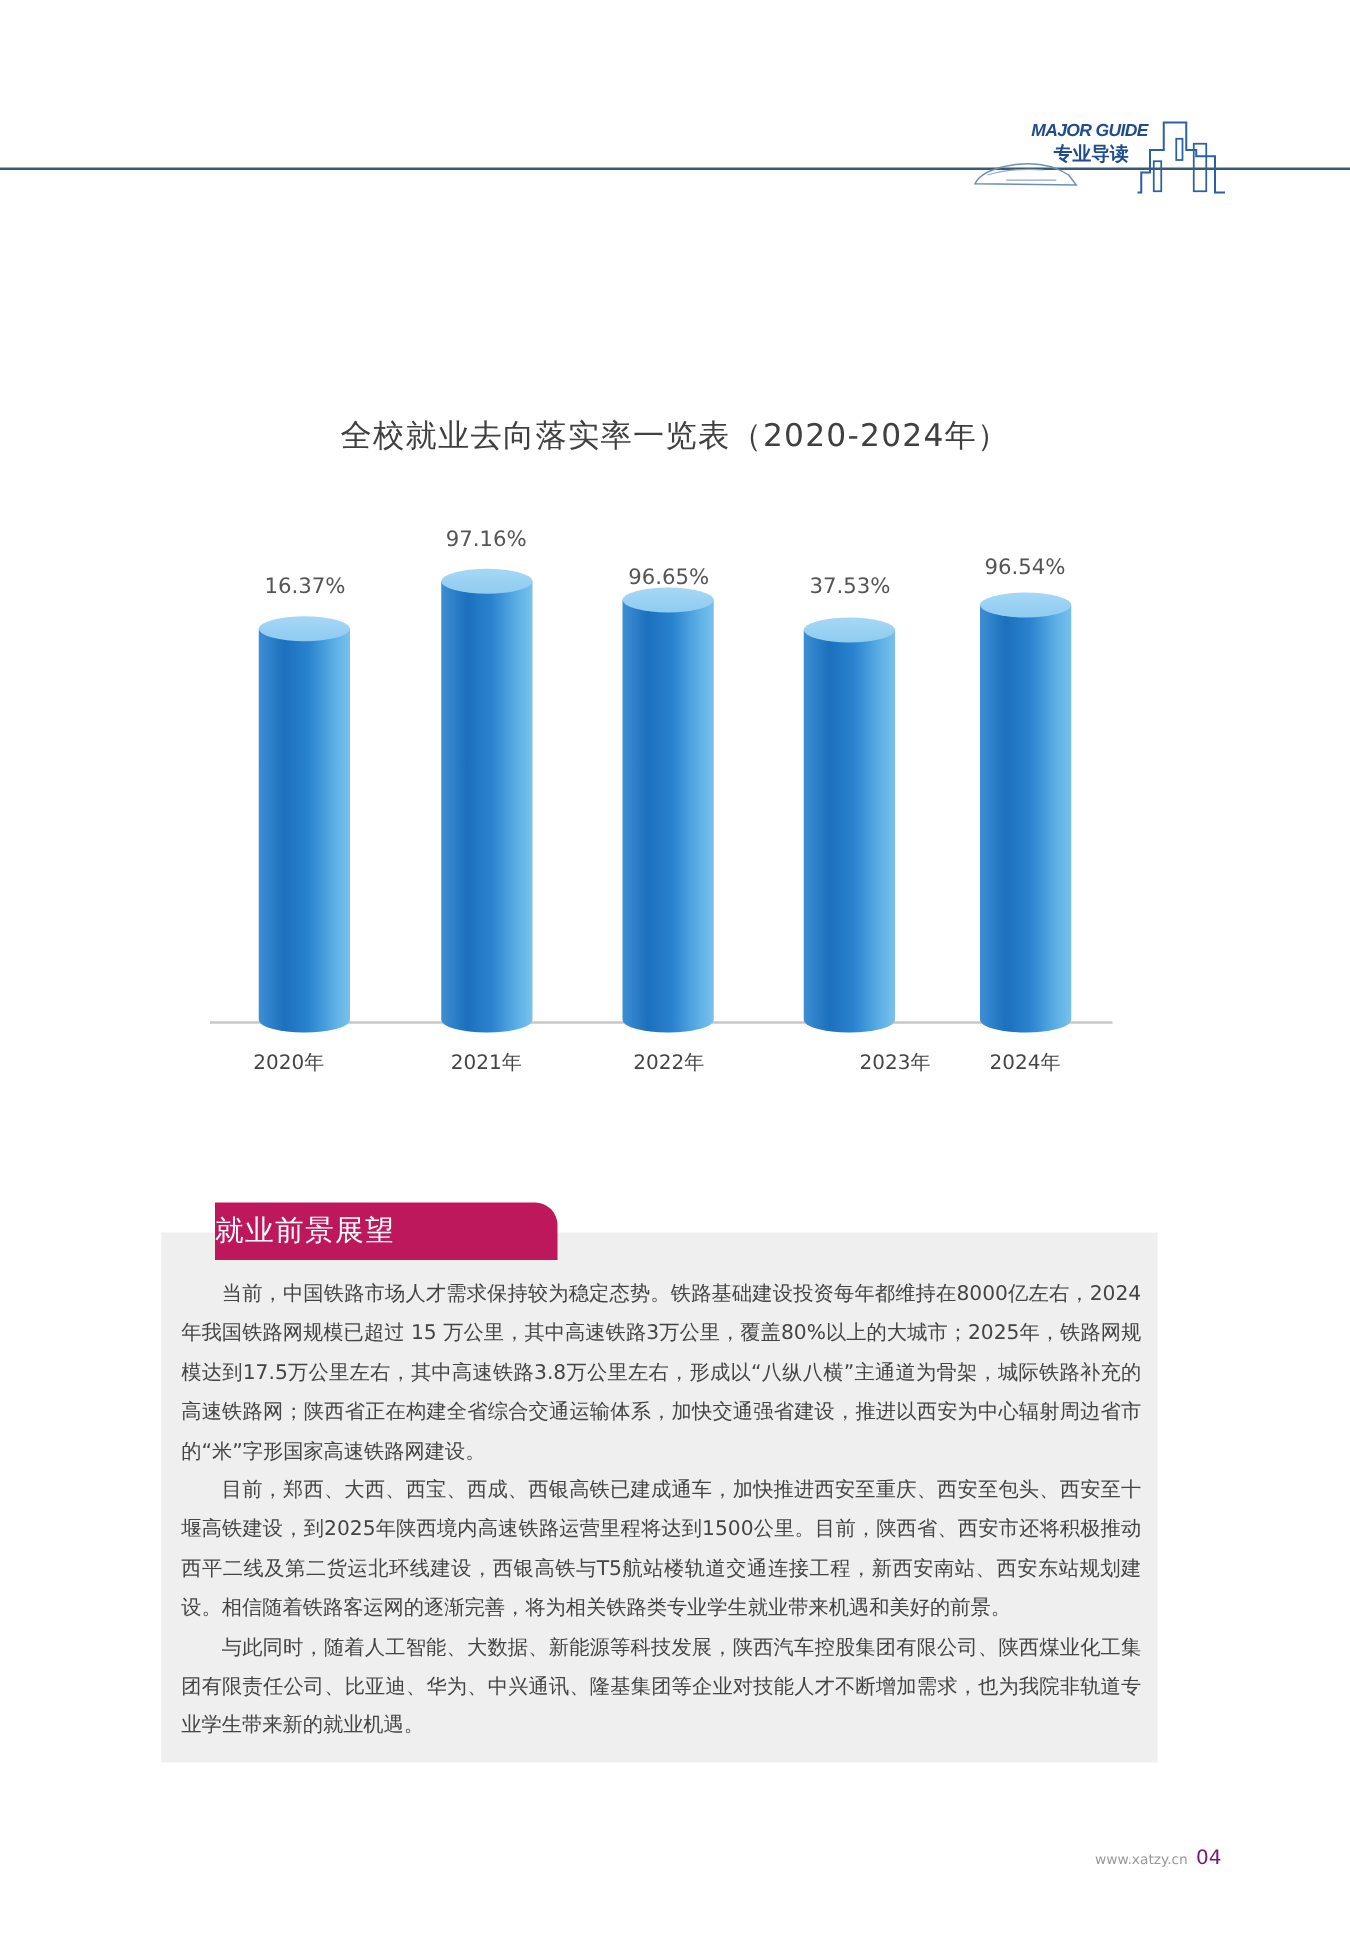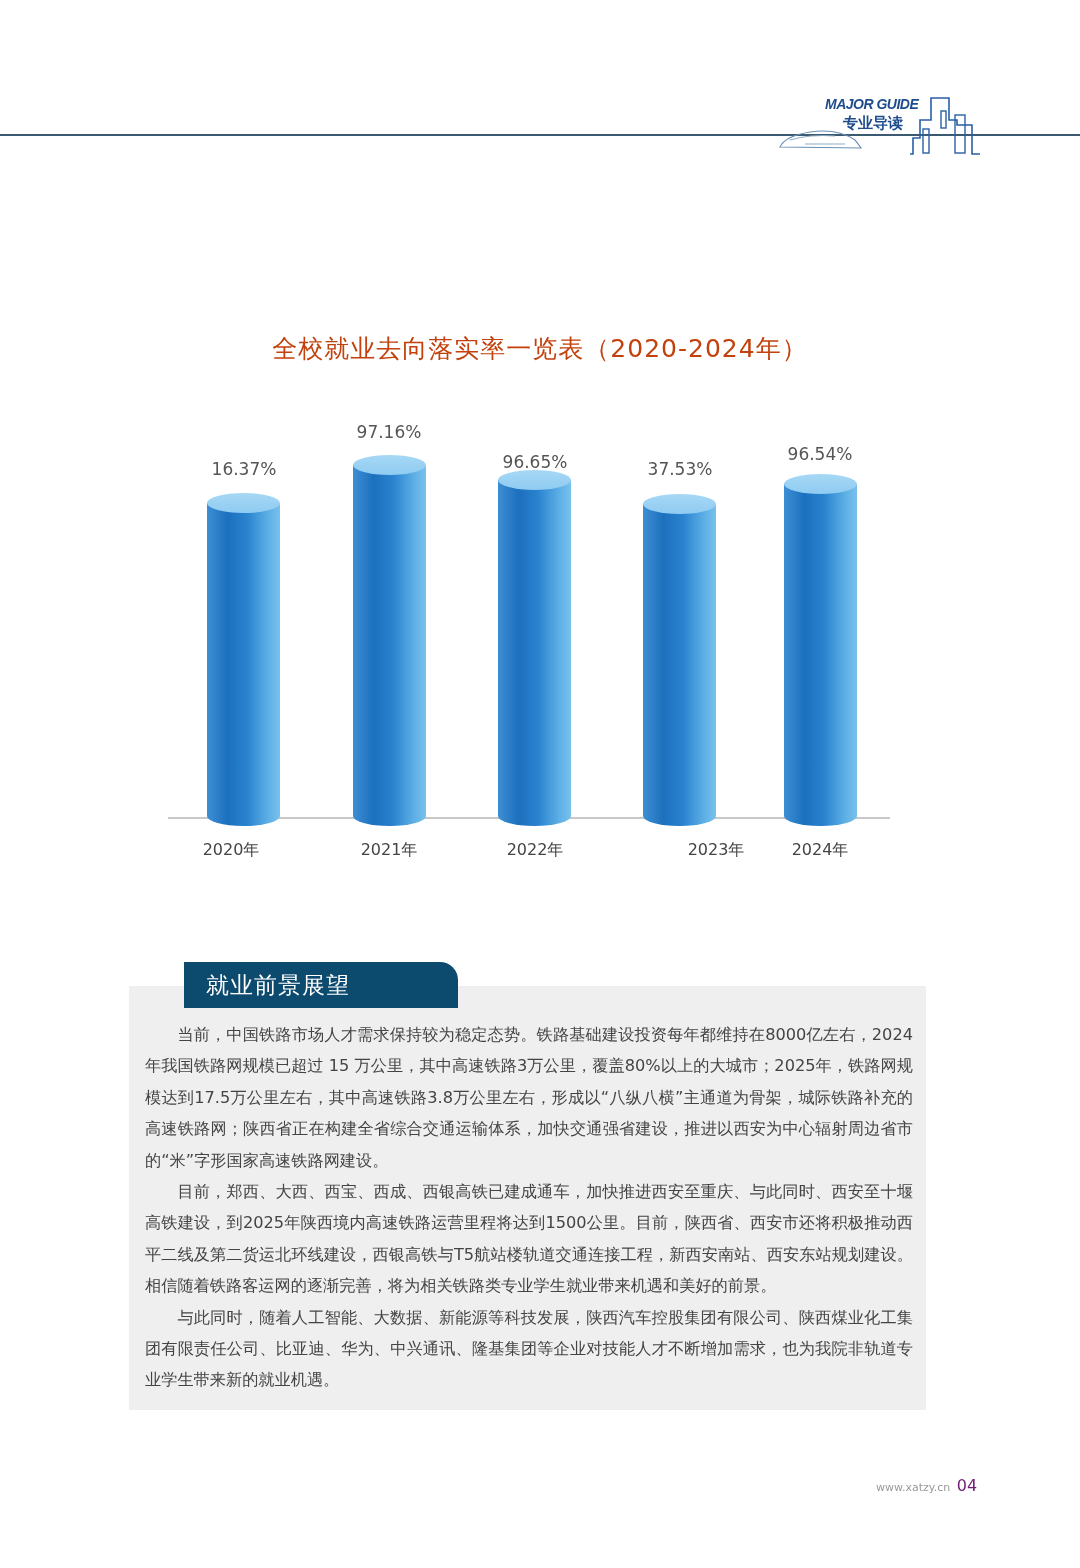--- a/index.html
+++ b/index.html
@@ -8,42 +8,42 @@
     background: #ffffff;
     font-family: "DejaVu Sans", "Liberation Sans", sans-serif;
     color: #333;
   }
   .header-line { position: absolute; left: 0; top: 134px; width: 1080px; height: 2px; background: #3b5a72; }
   .logo { position: absolute; left: 775px; top: 72px; width: 205px; height: 64px; margin-top: 20px; }
   .logo .en { position: absolute; left: 50px; top: 4px; font-family: "Liberation Sans", sans-serif; font-weight: bold; font-style: italic; font-size: 14px; color: #1e4c8c; letter-spacing: -0.5px; white-space: nowrap; }
   .logo .zh { position: absolute; left: 68px; top: 22px; font-weight: bold; font-size: 15px; color: #1e4c8c; white-space: nowrap; }
   .logo svg { position: absolute; left: 0; top: 0; }
 
-  .chart-title { position: absolute; left: 0; width: 1080px; top: 332px; text-align: center; font-size: 25px; color: #c2410c; letter-spacing: 1px; }
+  .chart-title { position: absolute; left: 0; width: 1080px; top: 332px; text-align: center; font-size: 25px; color: #404040; letter-spacing: 1px; }
 
   .chart { position: absolute; left: 0; top: 0; width: 1080px; height: 900px; }
   .baseline { position: absolute; left: 168px; top: 817px; width: 722px; height: 2px; background: #c8c8c8; }
   .bar { position: absolute; width: 73px; }
   .bar .body {
     position: absolute; left: 0; right: 0; top: 10px; bottom: 0;
     background: linear-gradient(90deg, #3d8fd4 0%, #1c70bd 28%, #2a83cf 55%, #5fb1e6 85%, #79c1ec 100%);
     border-radius: 0 0 36px 36px / 0 0 10px 10px;
   }
   .bar .cap {
     position: absolute; left: 0; right: 0; top: 0; height: 20px; border-radius: 50%;
     background: linear-gradient(180deg, #a6d8f5 0%, #8fcbf1 100%);
   }
   .bar-value { position: absolute; width: 120px; text-align: center; font-size: 17px; color: #555; }
   .bar-cat { position: absolute; top: 840px; width: 120px; text-align: center; font-size: 16px; color: #444; }
 
   .section { position: absolute; left: 129px; top: 986px; width: 797px; height: 424px; background: #efefef; }
   .section-tab {
-    position: absolute; left: 184px; top: 962px; width: 274px; height: 46px;
-    background: #0c4a6e; border-radius: 0 18px 0 0;
-    color: #fff; font-size: 23px; line-height: 46px; padding-left: 22px; box-sizing: border-box; letter-spacing: 1px;
+    position: absolute; left: 172px; top: 962px; width: 274px; height: 46px;
+    background: #be185d; border-radius: 0 18px 0 0;
+    color: #fff; font-size: 23px; line-height: 46px; box-sizing: border-box; letter-spacing: 1px;
   }
   .section-body { position: absolute; left: 145px; top: 1019px; width: 768px; font-size: 16.2px; line-height: 31.4px; color: #444; }
   .section-body p { margin: 0; text-indent: 2em; text-align: justify; }
 
   .footer { position: absolute; left: 876px; top: 1476px; font-size: 11px; color: #999; white-space: nowrap; }
   .footer .page { font-size: 16px; color: #701a75; margin-left: 3px; }
 </style>
 </head>
 <body>
 
@@ -102,20 +102,20 @@
       <div class="cap"></div>
     </div>
   <div class="bar-value" style="left:760px; top:444px;">96.54%</div>
   <div class="bar-cat" style="left:760px;">2024年</div>
 </div>
 
 <div class="section"></div>
 <div class="section-tab">就业前景展望</div>
 <div class="section-body">
   <p>当前，中国铁路市场人才需求保持较为稳定态势。铁路基础建设投资每年都维持在8000亿左右，2024年我国铁路网规模已超过 15 万公里，其中高速铁路3万公里，覆盖80%以上的大城市；2025年，铁路网规模达到17.5万公里左右，其中高速铁路3.8万公里左右，形成以“八纵八横”主通道为骨架，城际铁路补充的高速铁路网；陕西省正在构建全省综合交通运输体系，加快交通强省建设，推进以西安为中心辐射周边省市的“米”字形国家高速铁路网建设。</p>
-  <p>目前，郑西、大西、西宝、西成、西银高铁已建成通车，加快推进西安至重庆、与此同时、西安至十堰高铁建设，到2025年陕西境内高速铁路运营里程将达到1500公里。目前，陕西省、西安市还将积极推动西平二线及第二货运北环线建设，西银高铁与T5航站楼轨道交通连接工程，新西安南站、西安东站规划建设。相信随着铁路客运网的逐渐完善，将为相关铁路类专业学生就业带来机遇和美好的前景。</p>
+  <p>目前，郑西、大西、西宝、西成、西银高铁已建成通车，加快推进西安至重庆、西安至包头、西安至十堰高铁建设，到2025年陕西境内高速铁路运营里程将达到1500公里。目前，陕西省、西安市还将积极推动西平二线及第二货运北环线建设，西银高铁与T5航站楼轨道交通连接工程，新西安南站、西安东站规划建设。相信随着铁路客运网的逐渐完善，将为相关铁路类专业学生就业带来机遇和美好的前景。</p>
   <p>与此同时，随着人工智能、大数据、新能源等科技发展，陕西汽车控股集团有限公司、陕西煤业化工集团有限责任公司、比亚迪、华为、中兴通讯、隆基集团等企业对技能人才不断增加需求，也为我院非轨道专业学生带来新的就业机遇。</p>
 </div>
 
 <div class="footer">
   <span>www.xatzy.cn</span>
   <span class="page">04</span>
 </div>
 
 </body></html>

